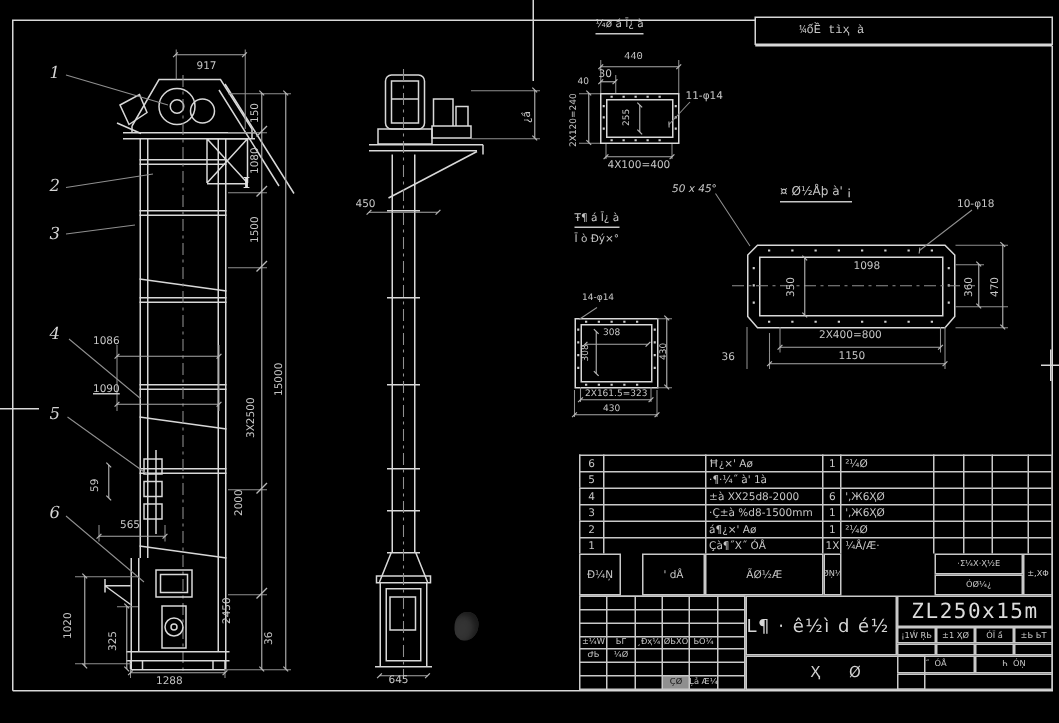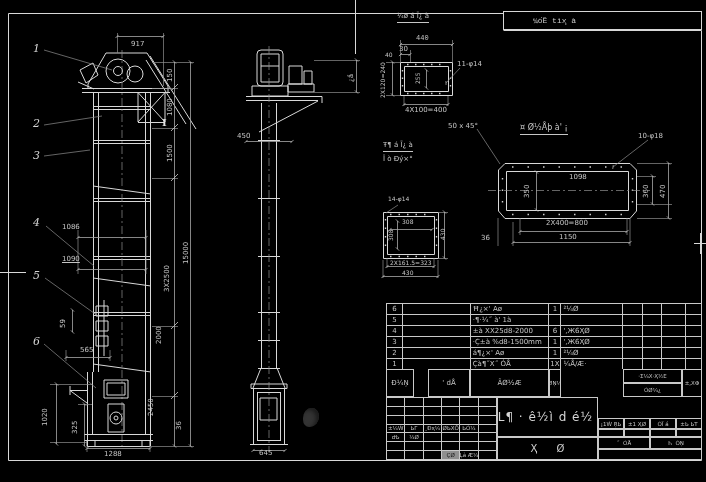--- a/index.html
+++ b/index.html
@@ -34,21 +34,21 @@
   .tb{position:absolute;box-sizing:border-box;border:1px solid #c9c9c9;display:flex;
       align-items:center;justify-content:center;overflow:hidden;white-space:pre;
       font-size:7px;color:#c6c6c6;}
   #lgrid{position:absolute;left:386px;top:397px;width:111px;height:63px;display:grid;
       grid-template-columns:repeat(6,1fr);grid-auto-rows:1fr;gap:1px;background:#c9c9c9;
       border:1px solid #c9c9c9;box-sizing:border-box;}
   .lgcell{background:#000;font-size:5.5px;display:flex;align-items:center;justify-content:center;
       overflow:hidden;white-space:nowrap;color:#c6c6c6;}
   .lgcell.gray{background:#8f8f8f;color:#101010;}
   #tb-title{left:497px;top:397px;width:101px;height:40px;font-size:12px;letter-spacing:1px;color:#d6d6d6;}
-  #tb-bottom{left:497px;top:437px;width:101px;height:23px;font-size:10px;color:#d0d0d0;text-align:right;}
+  #tb-bottom{left:497px;top:437px;width:120px;height:23px;font-size:10px;color:#d0d0d0;text-align:right;}
   #tb-model{left:598px;top:397px;width:104px;height:21px;
       font-family:"DejaVu Sans Mono",monospace;font-size:14px;letter-spacing:1px;color:#dcdcdc;}
   .pcell{font-size:5.5px;}
   #smudge{position:absolute;left:303px;top:408px;width:16px;height:19px;background:#343434;
       border-radius:55% 45% 60% 40%;box-shadow:inset -3px 2px 4px #1a1a1a;}
 </style>
 </head>
 <body>
 
 <div id="canvas">
@@ -288,20 +288,21 @@
       <div class="lgcell"></div>
       <div class="lgcell"></div>
       <div class="lgcell"></div>
       <div class="lgcell"></div>
       <div class="lgcell gray">ÇØ</div>
       <div class="lgcell">Ļả Æ¼</div>
       <div class="lgcell"></div>
     </div>
   <div class="tb" id="tb-title">ZL¶ · ê½ì d é½ ù</div>
   <div class="tb" id="tb-bottom">Ҳ      Ø</div>
+  <div class="tb" id="tb-model">ZL250x15m</div>
   <div class="tb pcell" style="left:598px;top:418px;width:26px;height:11px">¡1Ẃ ŖЬ</div>
   <div class="tb pcell" style="left:624px;top:418px;width:26px;height:11px">±1 ҲØ</div>
   <div class="tb pcell" style="left:650px;top:418px;width:26px;height:11px">ÓЇ ầ</div>
   <div class="tb pcell" style="left:676px;top:418px;width:26px;height:11px">±Ь ЬТ</div>
   <div class="tb" style="left:598px;top:429px;width:26px;height:8px"></div>
   <div class="tb" style="left:624px;top:429px;width:26px;height:8px"></div>
   <div class="tb" style="left:650px;top:429px;width:26px;height:8px"></div>
   <div class="tb" style="left:676px;top:429px;width:26px;height:8px"></div>
   <div class="tb pcell" style="left:598px;top:437px;width:52px;height:12px">˝  ÓÅ</div>
   <div class="tb pcell" style="left:650px;top:437px;width:52px;height:12px">Һ  ÓŅ</div>
@@ -345,21 +346,21 @@
     <span class="ann" style="left: 457px; top: 61px;">11-φ14</span>
     <span class="ann u" style="left: 383px; top: 142px;">Ŧ¶ á Ī¿ à</span>
     <span class="ann" style="left: 383px; top: 156px;">Ī ò Ðý×°</span>
     <span class="ann" style="font-size: 6px; left: 388px; top: 196px;">14-φ14</span>
     <span class="ann" style="font-size: 6px; left: 402px; top: 219px;">308</span>
     <span class="ann rot" style="font-size: 6px; left: 388px; top: 241px;">308</span>
     <span class="ann rot" style="font-size: 6px; left: 440px; top: 240px;">430</span>
     <span class="ann" style="font-size: 6px; left: 390px; top: 260px;">2X161.5=323</span>
     <span class="ann" style="font-size: 6px; left: 402px; top: 270px;">430</span>
     <span class="ann u" style="font-size: 8px; left: 520px; top: 124px;">¤ Ø½Åþ à' ¡</span>
-    <span class="ann" style="left: 448px; top: 123px;">50 x 45°</span>
+    <span class="ann" style="left: 448px; top: 123px; font-style: italic;">50 x 45°</span>
     <span class="ann" style="left: 638px; top: 133px;">10-φ18</span>
     <span class="ann" style="left: 569px; top: 174px;">1098</span>
     <span class="ann rot" style="left: 524px; top: 198px;">350</span>
     <span class="ann rot" style="left: 643px; top: 198px;">360</span>
     <span class="ann rot" style="left: 660px; top: 198px;">470</span>
     <span class="ann" style="left: 546px; top: 220px;">2X400=800</span>
     <span class="ann" style="left: 559px; top: 234px;">1150</span>
     <span class="ann" style="left: 481px; top: 235px;">36</span>
   </div>
 

